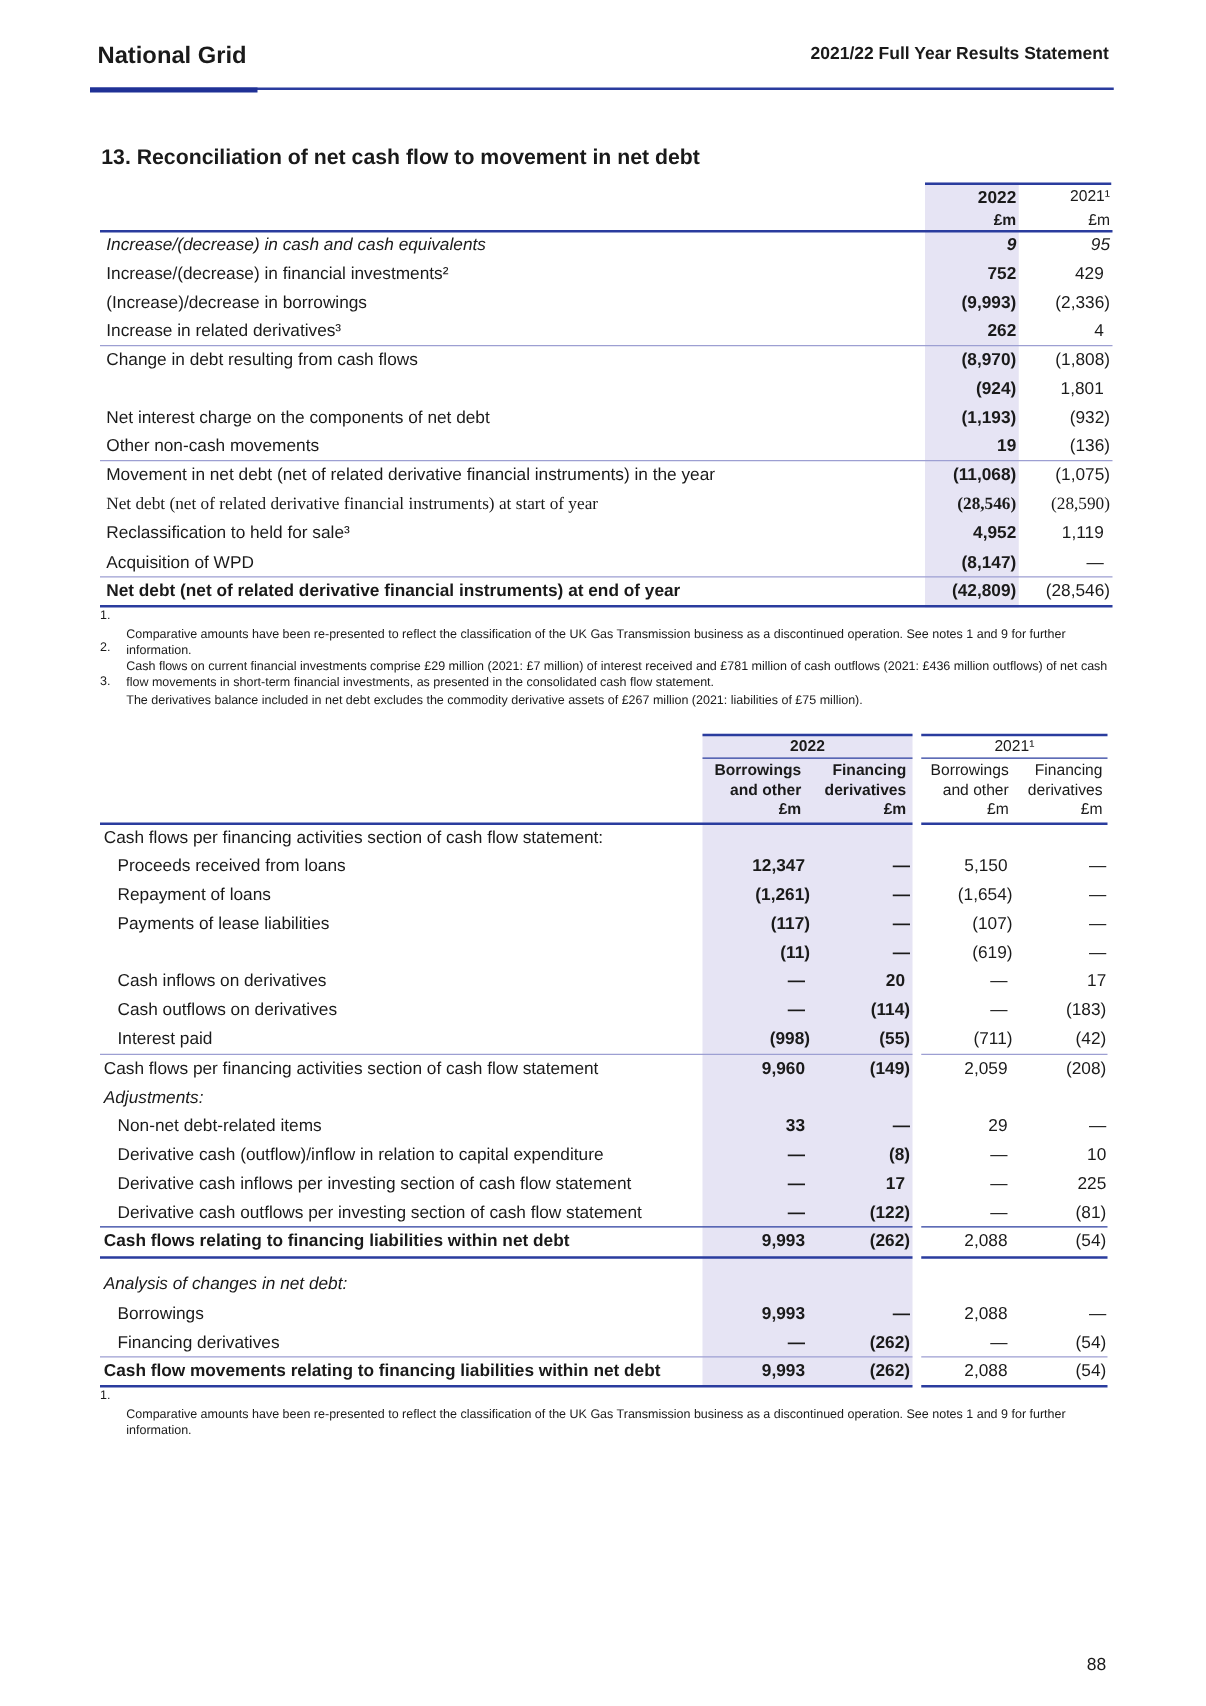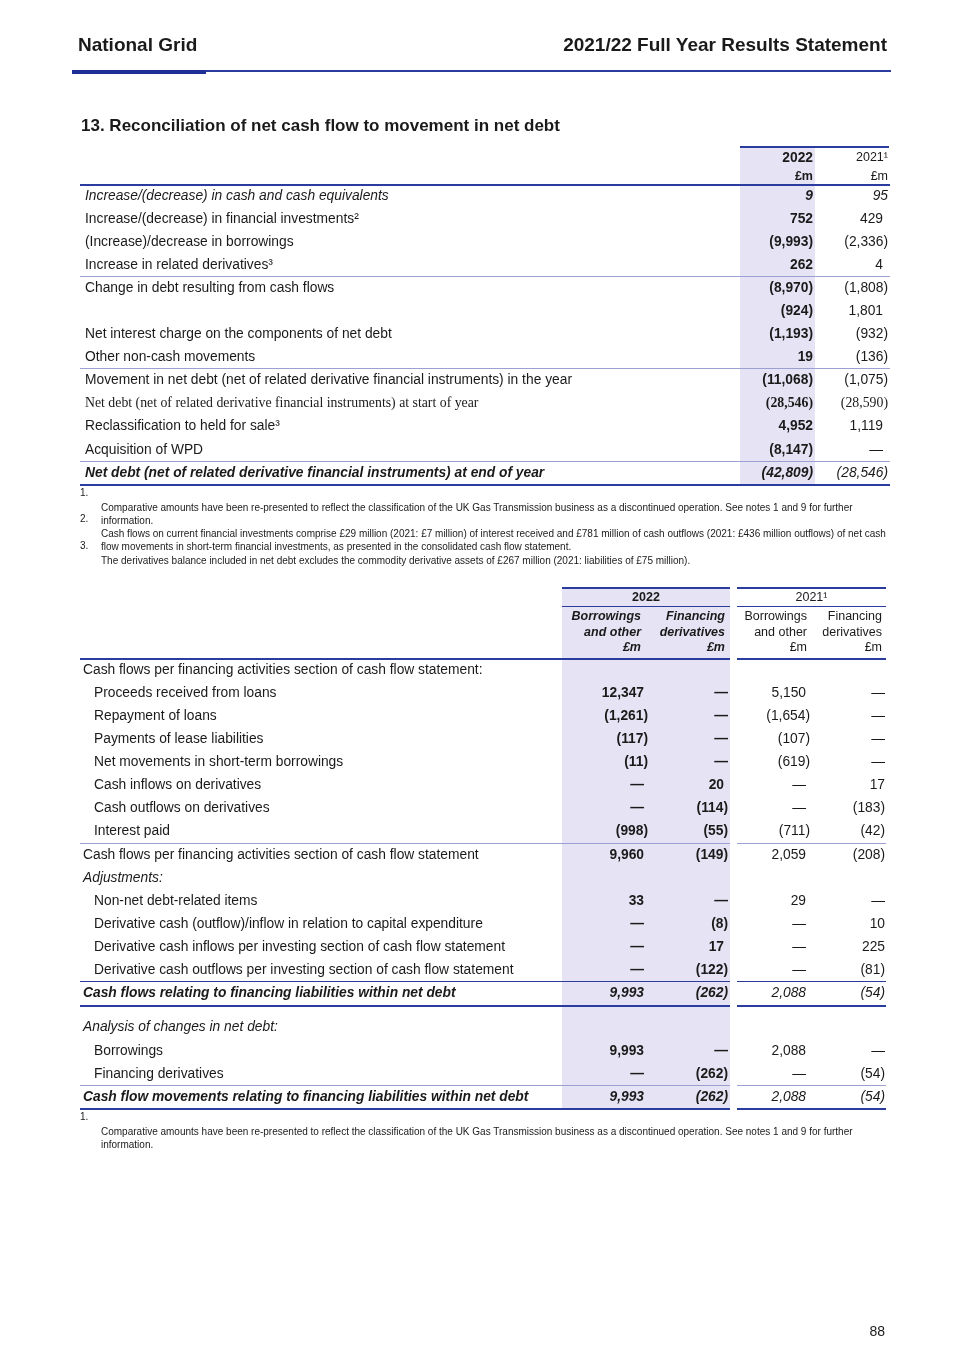--- a/index.html
+++ b/index.html
@@ -1,33 +1,33 @@
 <!DOCTYPE html>
 <html><head>
 <meta charset="utf-8">
 <style>
   html, body { margin: 0; padding: 0; background: #ffffff; }
   body { width: 965px; height: 1365px; position: relative; font-family: "Liberation Sans", sans-serif; color: #1a1a1a; overflow: hidden; }
   .hdr-left { position: absolute; left: 78px; top: 34px; font-size: 19px; font-weight: bold; }
-  .hdr-right { position: absolute; right: 78px; top: 34px; font-size: 19px; font-weight: bold; }
+  .hdr-right { position: absolute; right: 78px; top: 34px; font-size: 14px; font-weight: bold; }
   .hdr-line { position: absolute; left: 72px; top: 70px; width: 819px; height: 2px; background: #2a3c9e; }
   .hdr-thick { position: absolute; left: 72px; top: 70px; width: 134px; height: 4px; background: #1f3196; }
   .section-title { position: absolute; left: 81px; top: 116px; font-size: 17px; font-weight: bold; }
   .t1-shade { position: absolute; left: 740px; top: 146px; width: 75px; height: 340px; background: #e6e4f4; }
   .t1-topline { position: absolute; left: 740px; top: 146px; width: 149px; height: 2px; background: #2a3c9e; }
   .row { position: absolute; left: 0; width: 810px; height: 23px; font-size: 13.8px; line-height: 23px; }
   .row .lbl { position: absolute; left: 5px; white-space: nowrap; }
   .row .c1 { position: absolute; right: 77px; font-weight: bold; }
   .row .c2 { position: absolute; right: 2px; }
   .hline { position: absolute; left: 80px; width: 810px; height: 1px; background: #9d9fd2; }
   .hline.dark { height: 2px; background: #2a3c9e; }
   .fn { position: absolute; left: 80px; width: 810px; font-size: 10px; line-height: 13px; color: #1a1a1a; }
   .fn .num { position: absolute; left: 0; }
   .fn .txt { position: absolute; left: 21px; width: 790px; margin-top: 15px; }
-  .bold { font-weight: bold; font-style: italic; }
+  .bold { font-weight: bold; }
   .ital { font-style: italic; }
 
   
   .t2-shade { position: absolute; left: 562px; top: 587px; width: 168px; height: 522px; background: #e6e4f4; }
   .r2 { position: absolute; left: 80px; width: 810px; height: 23px; font-size: 13.8px; line-height: 23px; }
   .r2 .lbl { position: absolute; left: 3px; white-space: nowrap; }
   .r2 .lbl.ind { left: 14px; }
   .r2 .a { position: absolute; right: 246px; font-weight: bold; }
   .r2 .b { position: absolute; right: 162px; font-weight: bold; }
   .r2 .c { position: absolute; right: 84px; }
@@ -193,21 +193,20 @@
     <span class="d">—</span>
   </div>
   <div class="r2" style="top:727px;">
     <span class="lbl ind">Payments of lease liabilities</span>
     <span class="a" style="right:242px;">(117)</span>
     <span class="b">—</span>
     <span class="c" style="right:80px;">(107)</span>
     <span class="d">—</span>
   </div>
   <div class="r2" style="top:750px;">
-    <span class="lbl ind">Net movements in short-term borrowings</span>
     <span class="a" style="right:242px;">(11)</span>
     <span class="b">—</span>
     <span class="c" style="right:80px;">(619)</span>
     <span class="d">—</span>
   </div>
   <div class="r2" style="top:773px;">
     <span class="lbl ind">Cash inflows on derivatives</span>
     <span class="a">—</span>
     <span class="b" style="right:166px;">20</span>
     <span class="c">—</span>

